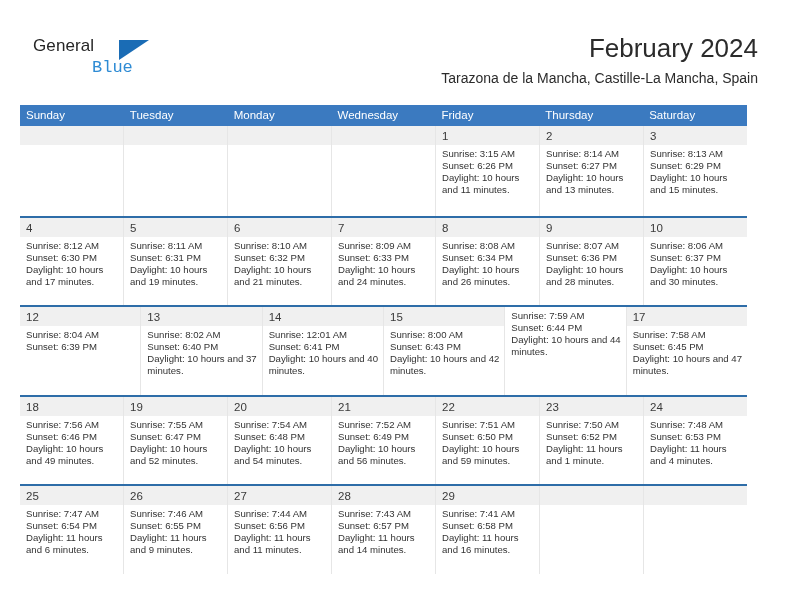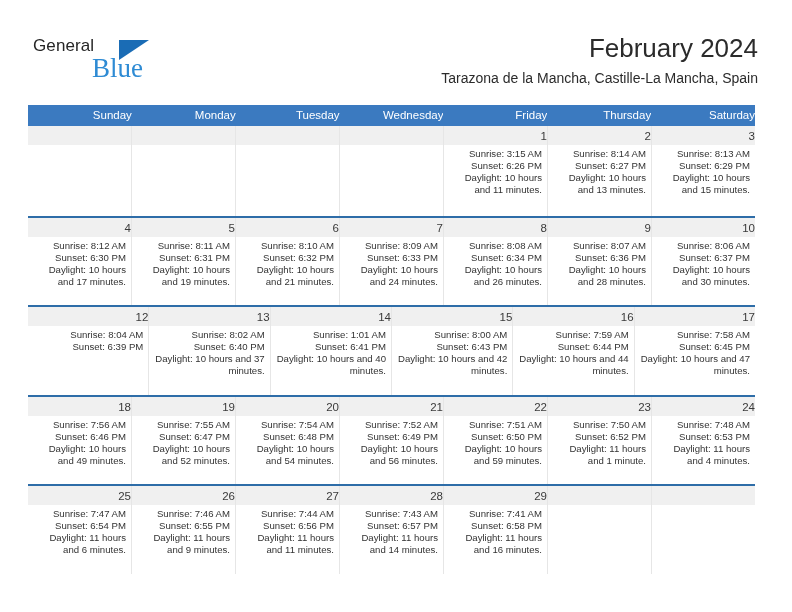--- a/index.html
+++ b/index.html
@@ -46,24 +46,24 @@
     left: 86px;
     top: 6px;
     width: 0; height: 0;
     border-left: 30px solid #1a6cb5;
     border-bottom: 20px solid transparent;
   }
   .logo-blue {
     position: absolute;
     left: 59px;
     top: 22px;
-    font-size: 27px;
+    font-size: 17px;
     color: #2e8bd4;
     line-height: 24px;
-    font-family: Liberation Serif, serif;
+    font-family: Liberation Mono, monospace;
   }
 
   .title-block {
     position: absolute;
     right: 34px;
     top: 32px;
     text-align: right;
   }
   .cal-title {
     font-size: 26px;
@@ -76,24 +76,23 @@
     margin-top: 5px;
     font-size: 14px;
     color: #2b2b2b;
     line-height: 18px;
     white-space: nowrap;
   }
 
   
   .calendar {
     position: absolute;
-    left: 28px;
+    left: 20px;
     top: 105px;
     width: 727px;
-    text-align: right;
   }
   .weekhead {
     display: flex;
     width: 100%;
     height: 21px;
     background: #3b7ac0;
   }
   .weekhead .wh-cell {
     flex: 1 1 0;
     color: #ffffff;
@@ -158,22 +157,22 @@
     <div class="title-block">
       <div class="cal-title">February 2024</div>
       <div class="cal-subtitle">Tarazona de la Mancha, Castille-La Mancha, Spain</div>
     </div>
 
   </div>
 
   <div class="calendar">
     <div class="weekhead" id="weekhead">
         <div class="wh-cell">Sunday</div>
+        <div class="wh-cell">Tuesday</div>
         <div class="wh-cell">Monday</div>
-        <div class="wh-cell">Tuesday</div>
         <div class="wh-cell">Wednesday</div>
         <div class="wh-cell">Friday</div>
         <div class="wh-cell">Thursday</div>
         <div class="wh-cell">Saturday</div>
       </div>
     <div id="weeks-container">
         <div class="weekrow first">
           <div class="daycell">
             <div class="daynum-band"></div>
           </div>
@@ -281,35 +280,34 @@
             <div class="daynum-band"><span class="daynum">13</span></div>
             <div class="day-info">
               <div>Sunrise: 8:02 AM</div>
               <div>Sunset: 6:40 PM</div>
               <div class="daylight-line">Daylight: 10 hours and 37 minutes.</div>
             </div>
           </div>
           <div class="daycell">
             <div class="daynum-band"><span class="daynum">14</span></div>
             <div class="day-info">
-              <div>Sunrise: 1:01 AM</div>
+              <div>Sunrise: 12:01 AM</div>
               <div>Sunset: 6:41 PM</div>
               <div class="daylight-line">Daylight: 10 hours and 40 minutes.</div>
             </div>
           </div>
           <div class="daycell">
             <div class="daynum-band"><span class="daynum">15</span></div>
             <div class="day-info">
               <div>Sunrise: 8:00 AM</div>
               <div>Sunset: 6:43 PM</div>
               <div class="daylight-line">Daylight: 10 hours and 42 minutes.</div>
             </div>
           </div>
           <div class="daycell">
-            <div class="daynum-band"><span class="daynum">16</span></div>
             <div class="day-info">
               <div>Sunrise: 7:59 AM</div>
               <div>Sunset: 6:44 PM</div>
               <div class="daylight-line">Daylight: 10 hours and 44 minutes.</div>
             </div>
           </div>
           <div class="daycell">
             <div class="daynum-band"><span class="daynum">17</span></div>
             <div class="day-info">
               <div>Sunrise: 7:58 AM</div>

